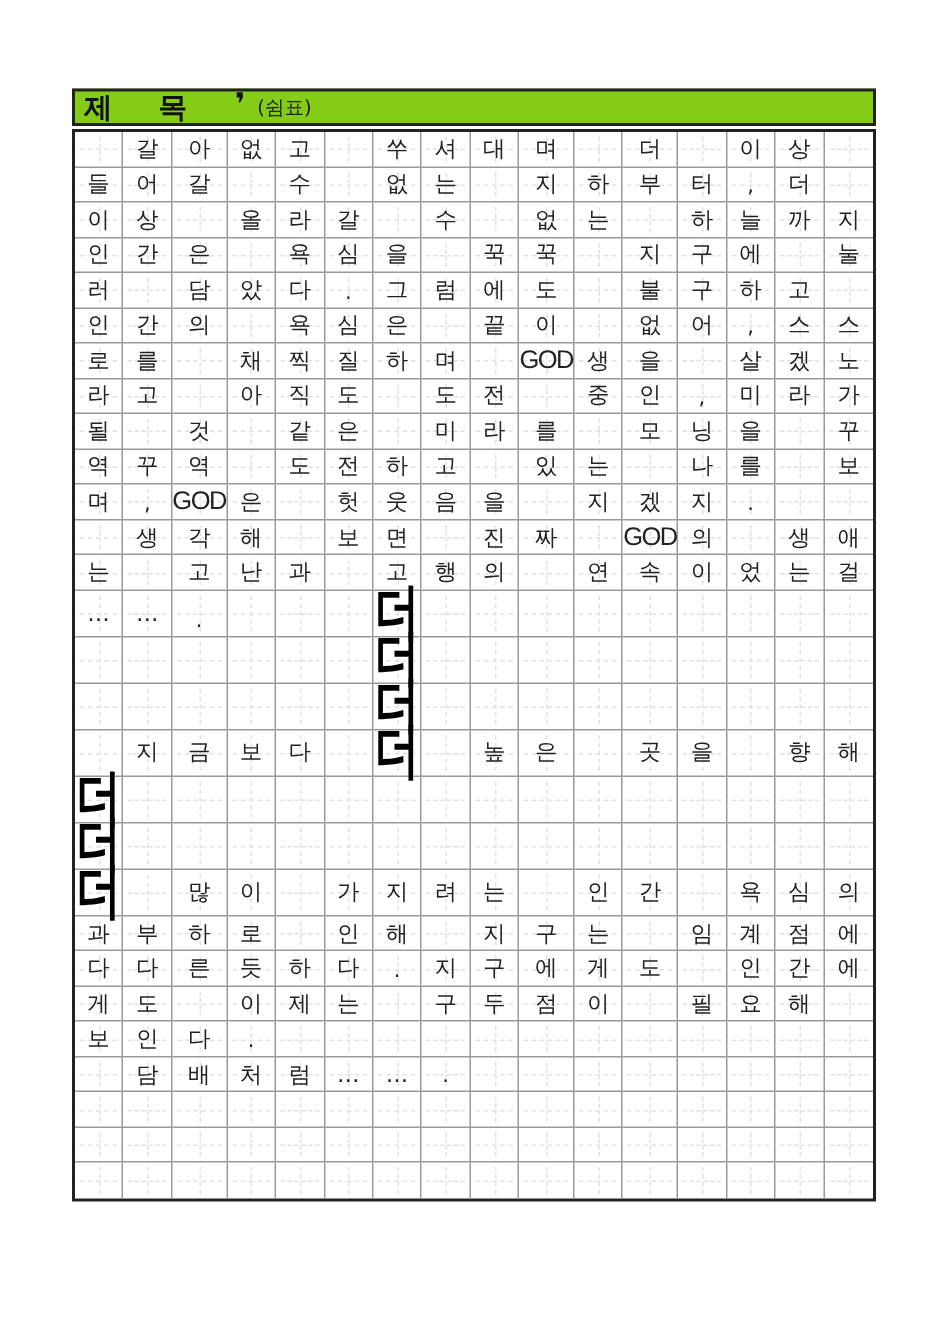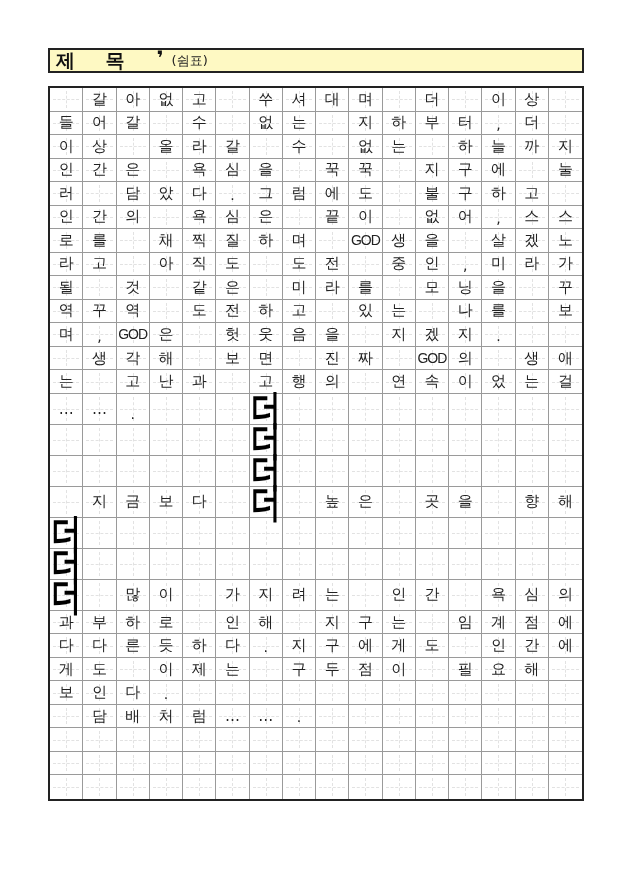--- a/index.html
+++ b/index.html
@@ -1,36 +1,36 @@
 <!DOCTYPE html>
 <html><head>
 <meta charset="utf-8">
 <style>
   html, body { margin: 0; padding: 0; background: #ffffff; }
   body { width: 630px; height: 891px; position: relative; overflow: hidden;
          font-family: "DejaVu Sans", sans-serif; color: #1a1a1a; }
-  .title-bar { position: absolute; left: 48px; top: 48px; width: 532px; height: 21px;
-               background: #fef9c3; border: 2px solid #222; display: flex; align-items: center; }
+  .title-bar { position: absolute; left: 48px; top: 59px; width: 532px; height: 21px;
+               background: #84cc16; border: 2px solid #222; display: flex; align-items: center; }
   .title-label { font-weight: bold; font-size: 19px; letter-spacing: 12px; margin-left: 6px; color: #111; }
   .title-comma { font-weight: bold; font-size: 20px; margin-left: 20px; margin-top: -6px; color: #111; }
   .title-sub { font-size: 13px; margin-left: 8px; color: #222; }
   .sheet { position: absolute; left: 48px; top: 86px; width: 532px; height: 711px;
            border: 2px solid #222; }
   .grid { display: grid; grid-template-columns: repeat(16, 1fr); grid-template-rows: repeat(28, 1fr);
           width: 100%; height: 100%; }
   .cell { position: relative; border-right: 1px solid #9a9a9a; border-bottom: 1px solid #9a9a9a;
           display: flex; align-items: center; justify-content: center; font-size: 15px;
           color: #222; box-sizing: border-box; overflow: visible; }
   .cell:nth-child(16n) { border-right: none; }
   .cell::before { content: ""; position: absolute; left: 50%; top: 3px; bottom: 3px;
                   border-left: 1px dashed #e2e2e2; }
   .cell::after { content: ""; position: absolute; top: 50%; left: 3px; right: 3px;
                  border-top: 1px dashed #e2e2e2; }
   .cell span { position: relative; z-index: 1; }
-  .cell .sm { font-size: 14px; letter-spacing: -1px; font-family: "Liberation Sans", sans-serif; }
+  .cell .sm { font-size: 17px; letter-spacing: -1px; font-family: "Liberation Sans", sans-serif; }
   .cell .punct { font-size: 14px; align-self: flex-end; margin-bottom: 2px; }
   .cell .big { font-size: 30px; font-weight: bold; color: #000; line-height: 1; transform: scaleY(1.35); }
 </style>
 </head>
 <body>
 
 <div class="title-bar">
   <span class="title-label">제 목</span>
   <span class="title-comma">❜</span>
   <span class="title-sub">(쉼표)</span>

